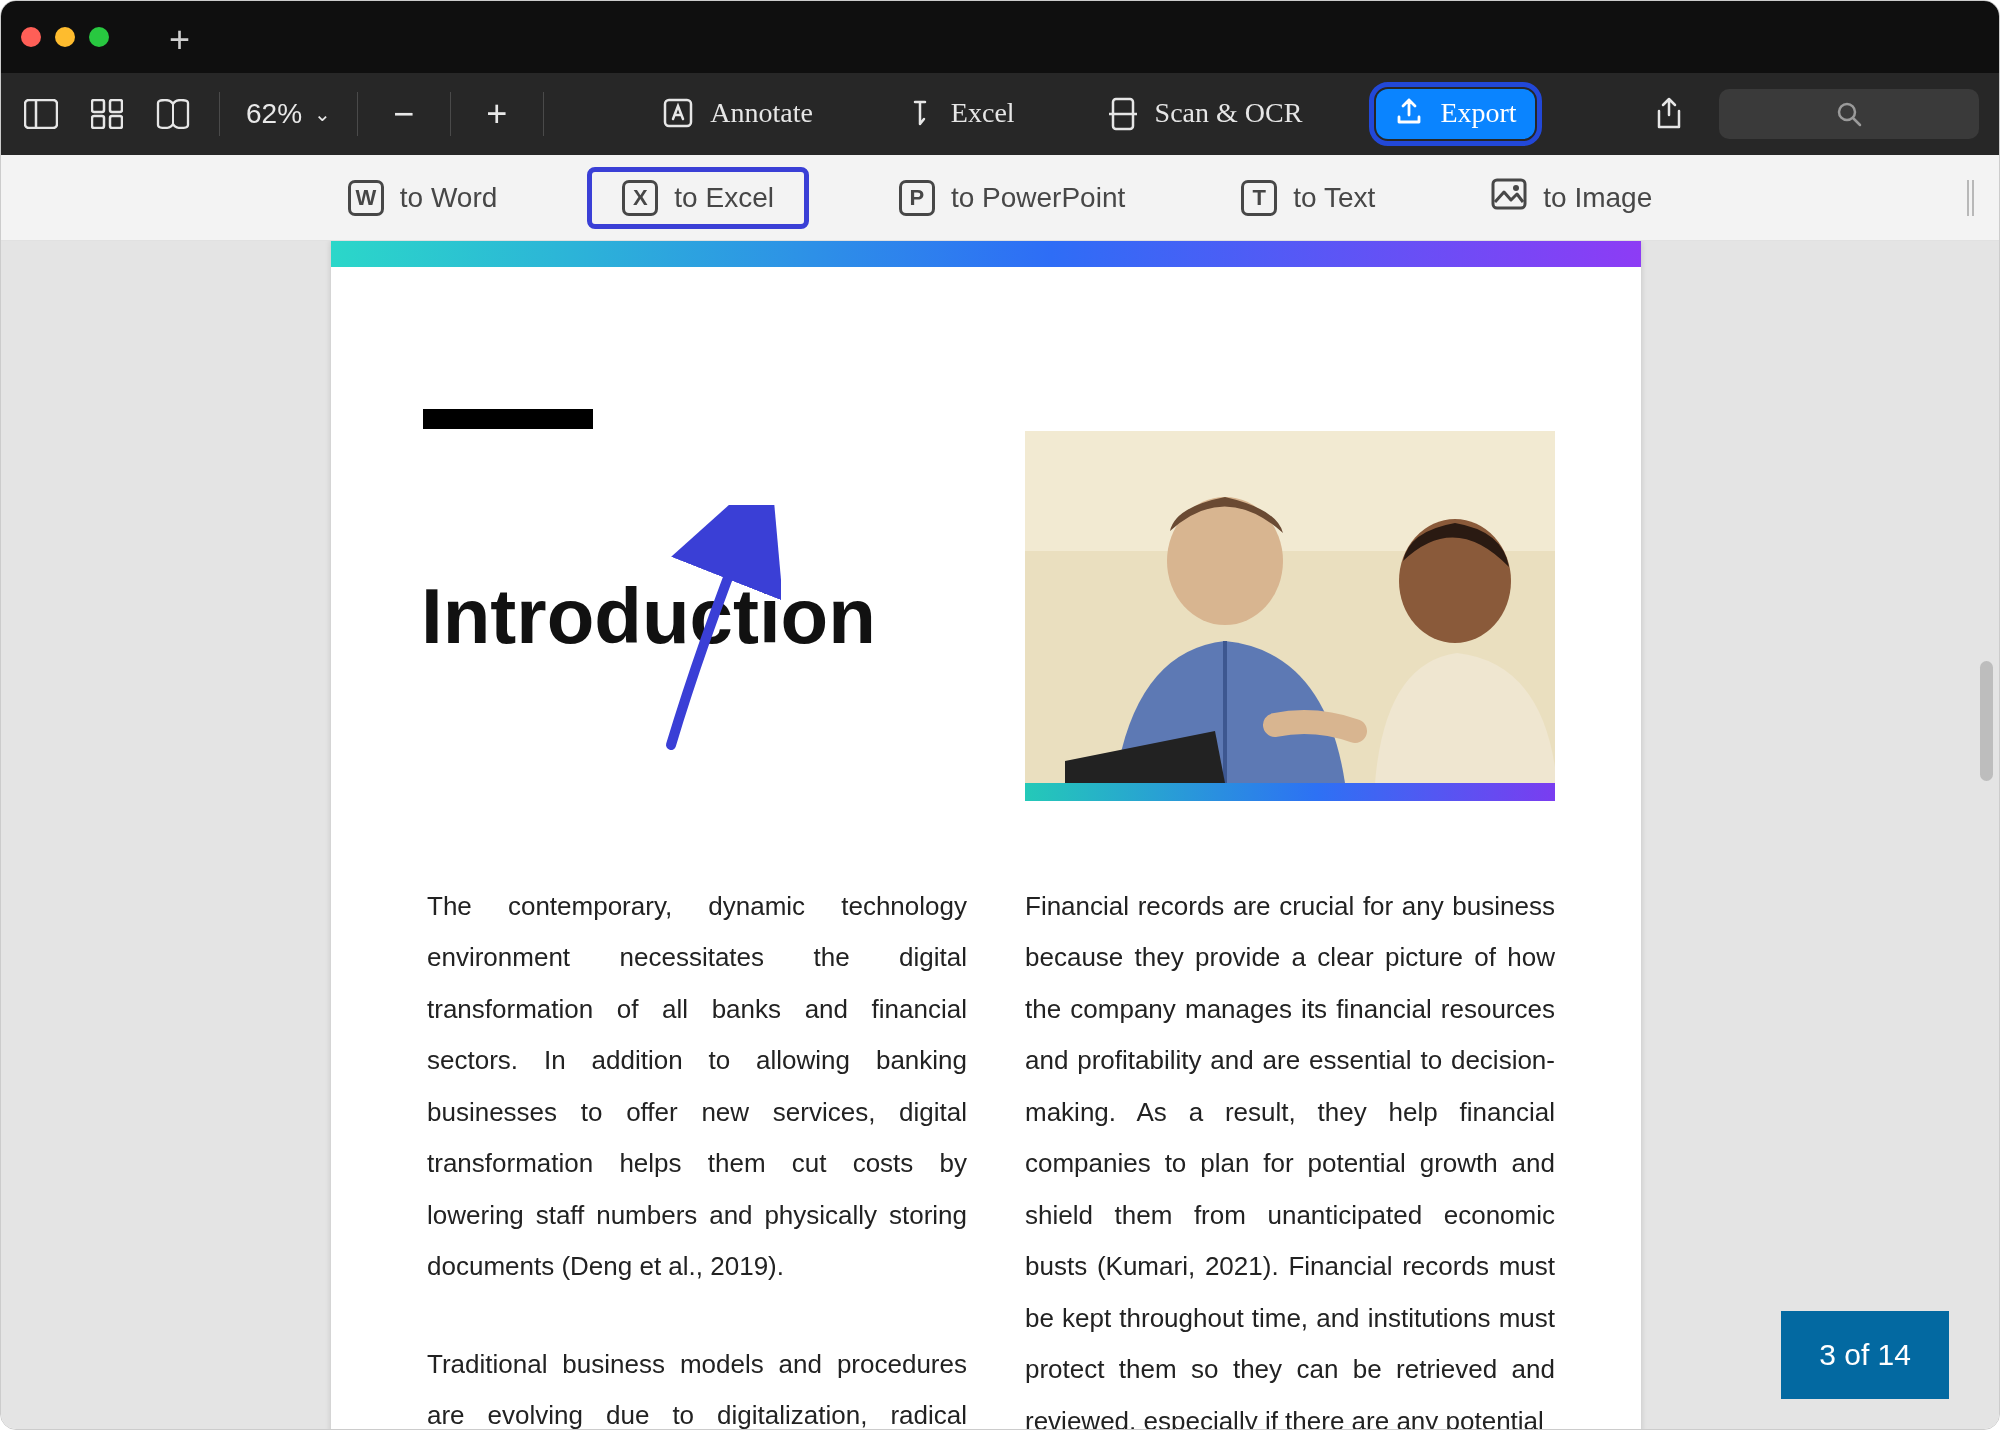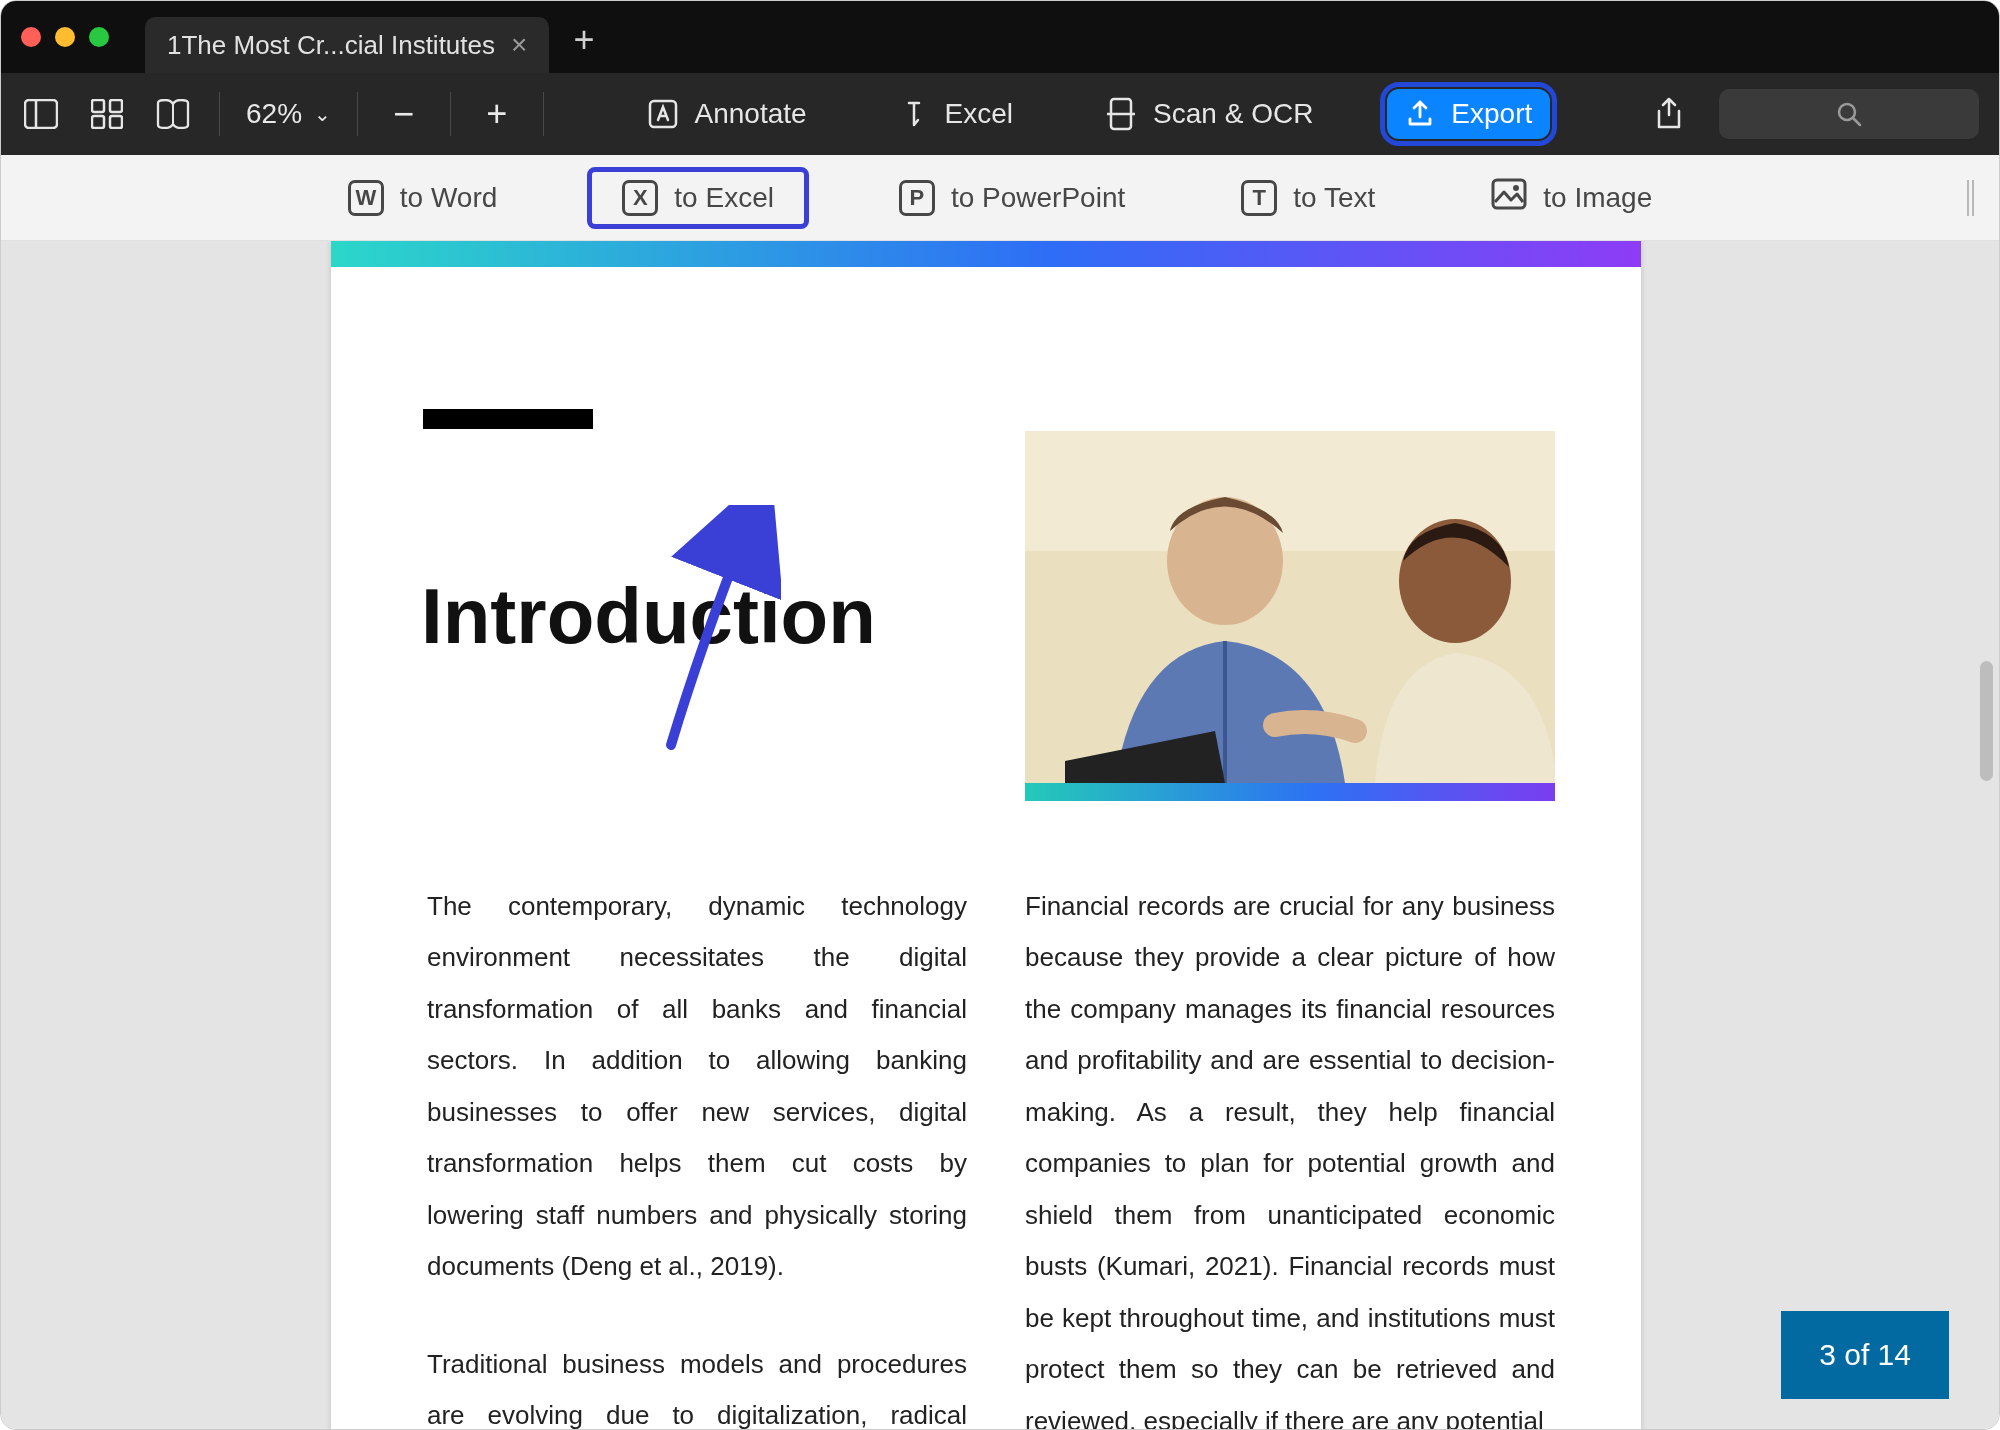--- a/index.html
+++ b/index.html
@@ -37,21 +37,21 @@
     height: 82px; background: #272727; display: flex; align-items: center;
     padding: 0 20px; color: #e6e6e6; gap: 0;
   }
   .tb-group { display: flex; align-items: center; gap: 26px; }
   .tb-icon { display:inline-flex; align-items:center; justify-content:center; width:40px; height:40px; cursor:pointer;}
   .tb-sep { width:1px; height:44px; background:#4a4a4a; margin: 0 26px; }
   .zoom { display:flex; align-items:center; gap:12px; font-size:28px; color:#e8e8e8; cursor:pointer;}
   .zoom-caret { font-size:20px; }
   .zoom-btn { font-size:36px; color:#e8e8e8; width:40px; text-align:center; cursor:pointer;}
   .tb-center { flex:1; display:flex; justify-content:center; gap:56px; }
-  .tb-action { display:flex; align-items:center; gap:16px; font-size:28px; cursor:pointer; padding:8px 18px; border-radius:10px;}
+  .tb-action { display:flex; gap:16px; font-size:28px; cursor:pointer; padding:8px 18px; border-radius:10px;font-family:Liberation Serif, serif;}
   .tb-action svg { display:block; }
   .export-active {
     background:#0a84ff; color:#fff; border-radius:12px;
     outline: 5px solid #2248d8; outline-offset: 2px;
   }
   .share-icon { margin-left: 40px; margin-right: 30px; }
   .searchbox {
     width: 260px; height: 50px; background:#3a3a3a; border-radius:10px;
     display:flex; align-items:center; justify-content:center;
   }
@@ -126,24 +126,20 @@
   }
 </style>
 </head>
 <body>
 
 <div class="titlebar">
   <div class="traffic-lights">
     <div class="tl tl-red"></div>
     <div class="tl tl-yellow"></div>
     <div class="tl tl-green"></div>
-  </div>
-  <div class="tab">
-    <span>1The Most Cr...cial Institutes</span>
-    <span class="tab-close">×</span>
   </div>
   <div class="newtab">+</div>
 </div>
 
 <div class="toolbar">
   <div class="tb-group">
     <span class="tb-icon">
       <svg width="34" height="30" viewBox="0 0 34 30">
           <rect x="1" y="1" width="32" height="28" rx="4" fill="none" stroke="#e6e6e6" stroke-width="2.5"></rect>
           <line x1="12" y1="1" x2="12" y2="29" stroke="#e6e6e6" stroke-width="2.5"></line>

